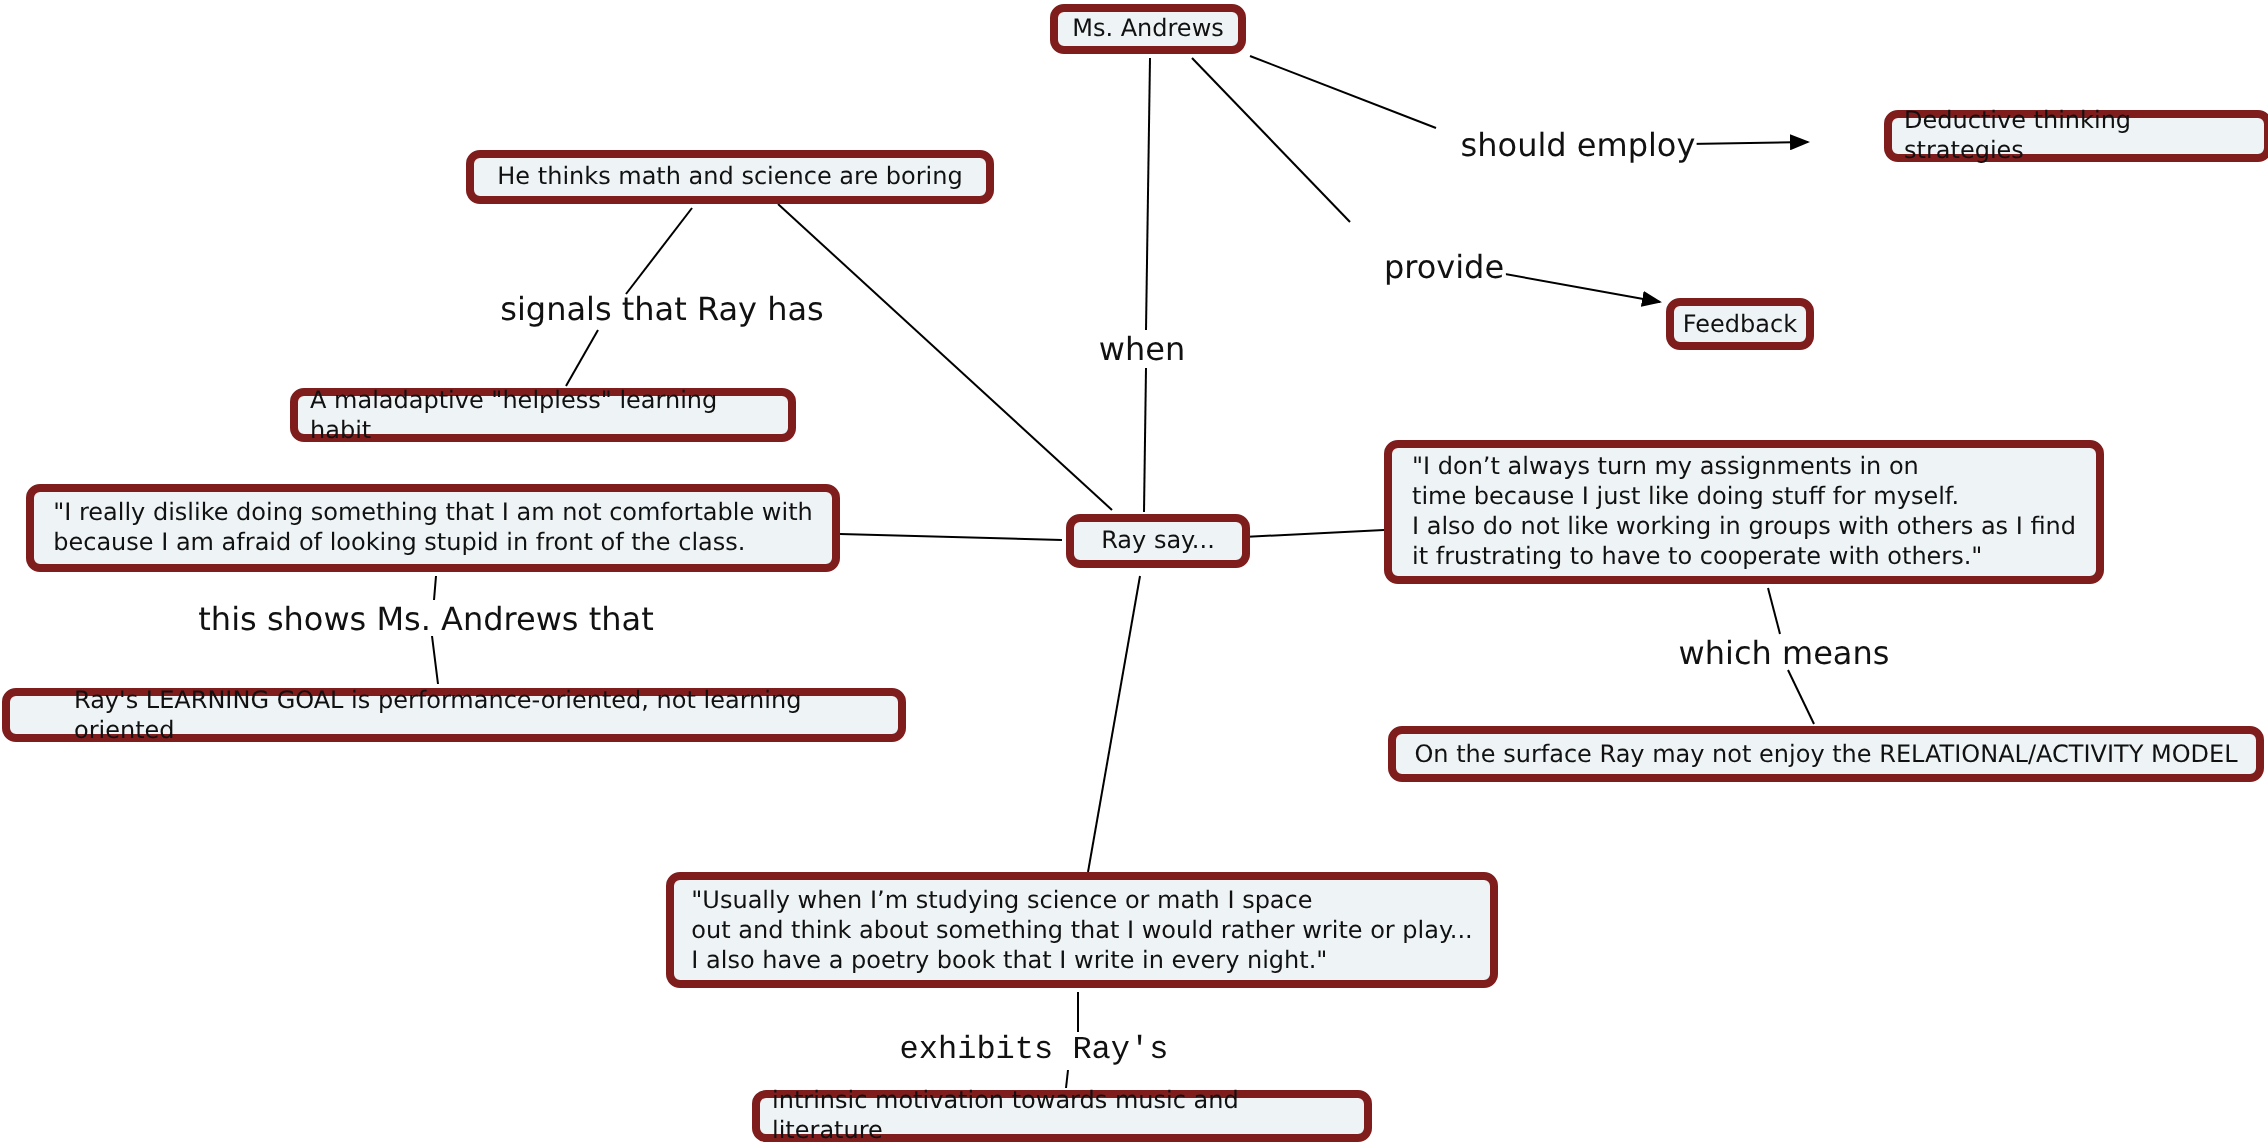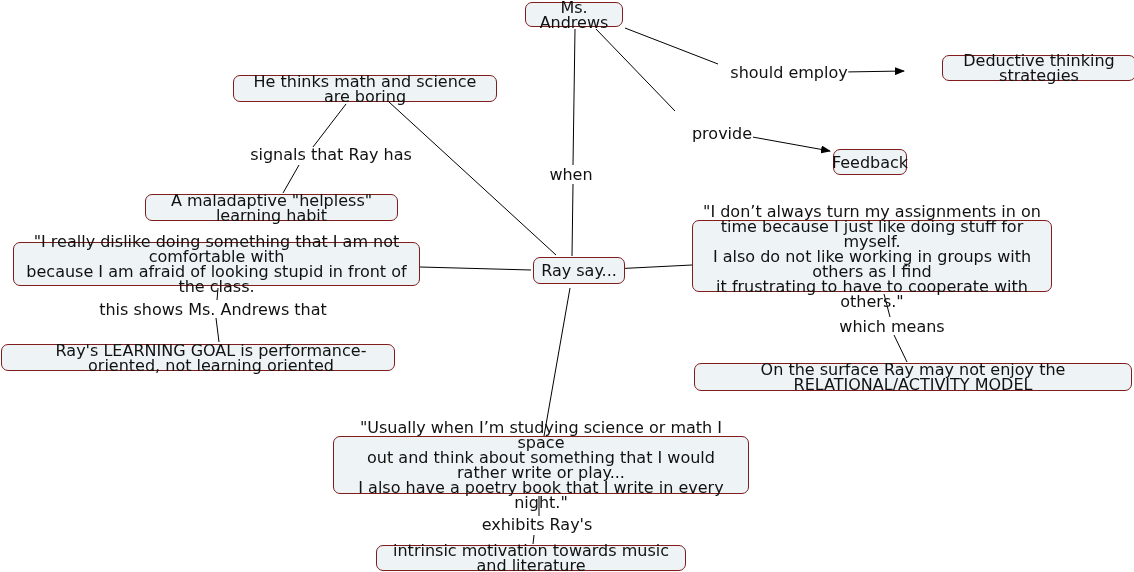--- a/index.html
+++ b/index.html
@@ -1,21 +1,21 @@
 <!DOCTYPE html>
 <html><head>
 <meta charset="utf-8">
 <style>
   html, body { margin:0; padding:0; background:#ffffff; }
   body { width:1134px; height:572px; position:relative; overflow:hidden;
          font-family:"DejaVu Sans", sans-serif; color:#111; }
   svg.links { position:absolute; left:0; top:0; width:1134px; height:572px; }
   .node { position:absolute; box-sizing:border-box; background:#eef3f5;
-          border:1px solid #7f1d1d; border-radius:7px; font-size:16px; line-height:15px;
-          text-align:center; display:flex; align-items:center; justify-content:center;
+          border:4px solid #7f1d1d; border-radius:7px; font-size:12px; line-height:15px;
+          text-align:left; display:flex; align-items:center; justify-content:center;
           white-space:pre-line; padding:2px 6px; }
   .lbl { position:absolute; font-size:16px; line-height:14px; background:#fff;
          white-space:nowrap; transform:translate(-50%,-50%); padding:0 1px; }
 </style>
 </head>
 <body>
 
 <svg class="links" viewBox="0 0 1134 572">
   <defs>
     <marker id="arr" markerWidth="10" markerHeight="8" refX="9" refY="4" orient="auto" markerUnits="userSpaceOnUse">
@@ -55,31 +55,31 @@
   </g>
 </svg>
 
 <div class="node" style="left:525px;top:2px;width:98px;height:25px;">Ms. Andrews</div>
 <div class="node" style="left:942px;top:55px;width:194px;height:26px;">Deductive thinking strategies</div>
 <div class="node" style="left:833px;top:149px;width:74px;height:26px;">Feedback</div>
 <div class="node" style="left:233px;top:75px;width:264px;height:27px;">He thinks math and science are boring</div>
 <div class="node" style="left:145px;top:194px;width:253px;height:27px;">A maladaptive "helpless" learning habit</div>
 <div class="node" style="left:13px;top:242px;width:407px;height:44px;">"I really dislike doing something that I am not comfortable with
 because I am afraid of looking stupid in front of the class.</div>
-<div class="node" style="left:1px;top:344px;width:394px;height:27px;padding-left:32px;">Ray's LEARNING GOAL is performance-oriented, not learning oriented</div>
+<div class="node" style="left:1px;top:344px;width:452px;height:27px;padding-left:32px;">Ray's LEARNING GOAL is performance-oriented, not learning oriented</div>
 <div class="node" style="left:533px;top:257px;width:92px;height:27px;">Ray say...</div>
 <div class="node" style="left:692px;top:220px;width:360px;height:72px;">"I don’t always turn my assignments in on
 time because I just like doing stuff for myself.
 I also do not like working in groups with others as I find
 it frustrating to have to cooperate with others."</div>
 <div class="node" style="left:694px;top:363px;width:438px;height:28px;">On the surface Ray may not enjoy the RELATIONAL/ACTIVITY MODEL</div>
 <div class="node" style="left:333px;top:436px;width:416px;height:58px;">"Usually when I’m studying science or math I space
 out and think about something that I would rather write or play...
 I also have a poetry book that I write in every night."</div>
 <div class="node" style="left:376px;top:545px;width:310px;height:26px;">intrinsic motivation towards music and literature</div>
 
 <div class="lbl" style="left:789px;top:73px;">should employ</div>
 <div class="lbl" style="left:722px;top:120px;margin-top:14px;">provide</div>
 <div class="lbl" style="left:571px;top:175px;">when</div>
 <div class="lbl" style="left:303px;top:155px;margin-left:28px;">signals that Ray has</div>
 <div class="lbl" style="left:213px;top:310px;">this shows Ms. Andrews that</div>
 <div class="lbl" style="left:892px;top:327px;">which means</div>
-<div class="lbl" style="left:537px;top:525px;">exhibits Ray's</div>
+<div class="lbl" style="left:517px;top:525px;font-family:Liberation Mono, monospace;">exhibits Ray's</div>
 
 </body></html>

